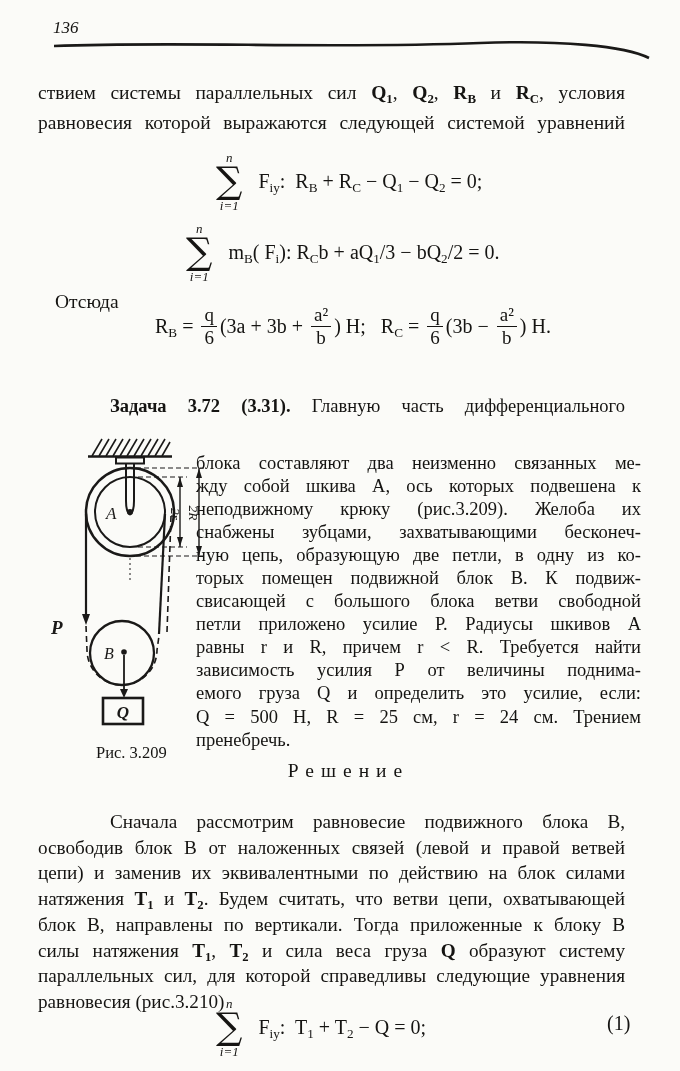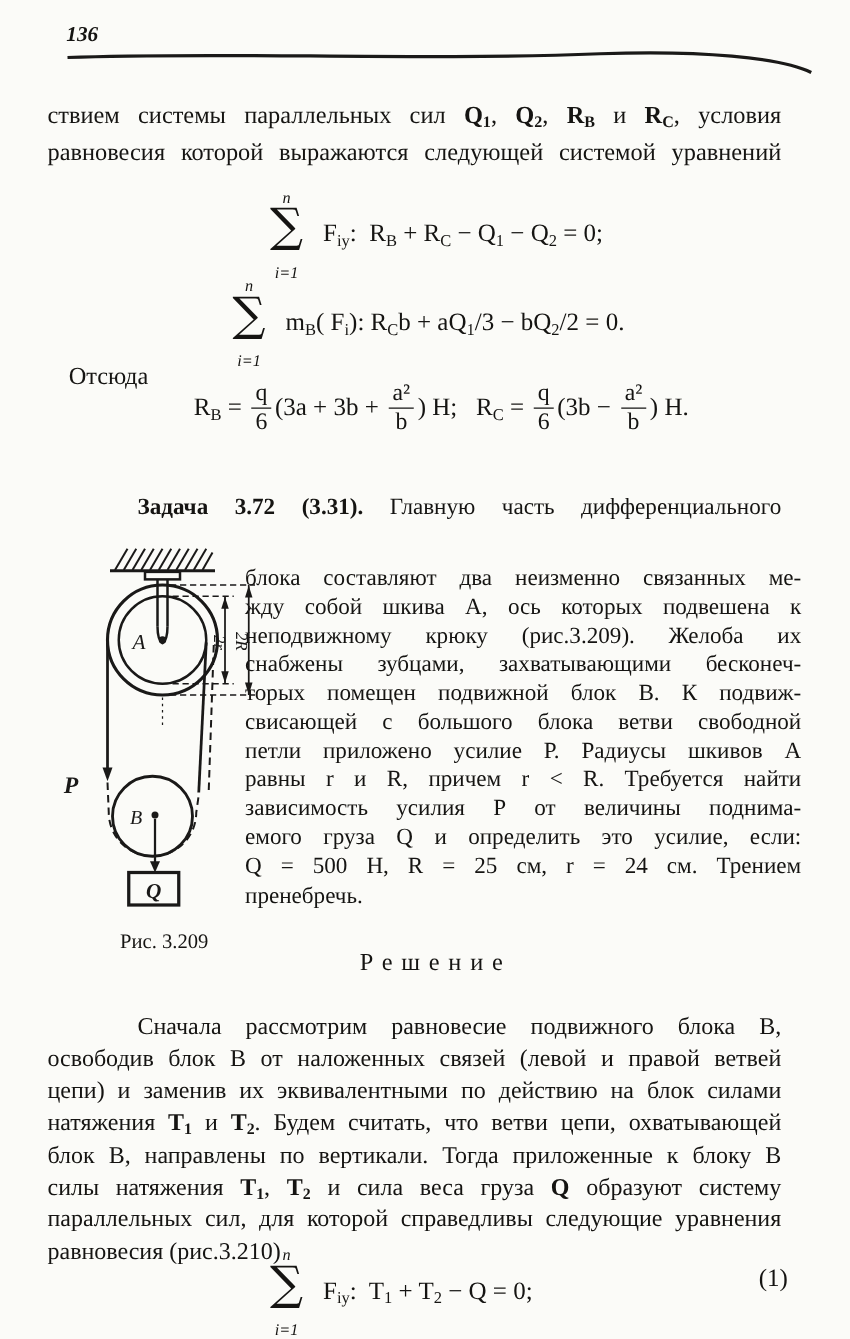--- a/index.html
+++ b/index.html
@@ -7,35 +7,35 @@
     width:680px;height:1071px;position:relative;overflow:hidden;
     background:#fbfbf8;color:#151412;
     font-family:"Liberation Serif","DejaVu Serif",serif;
   }
   .page{position:absolute;inset:0;}
   .abs{position:absolute;}
   .b{font-weight:bold;}
   sub{font-size:66%;line-height:0;vertical-align:-0.28em;letter-spacing:0;}
 
   
-  .pageno{left:53px;top:18px;font-size:17px;font-weight:bold;font-style:italic;}
+  .pageno{left:53px;top:18px;font-size:17px;font-weight:normal;font-style:italic;}
 
   
   .para{left:38px;width:587px;}
   .intro{top:78px;font-size:19.5px;line-height:30px;}
   .jline{text-align:justify;text-align-last:justify;}
   .line{text-align:left;}
   .indent1{padding-left:72px;}
 
   
   .eqrow{display:flex;align-items:center;font-size:20px;}
   .sum{display:inline-flex;flex-direction:column;align-items:center;line-height:1;}
   .sum .stop{font-size:13px;font-style:italic;line-height:1;margin-bottom:1px;}
   .sum .ssym{font-size:37px;line-height:0.85;font-family:"DejaVu Serif",serif;}
-  .sum .sbot{font-size:13px;line-height:1;margin-top:15px;font-style:italic;}
+  .sum .sbot{font-size:13px;line-height:1;margin-top:3px;font-style:italic;}
   .eqbody{margin-left:16px;white-space:pre;}
   .eqbody span{white-space:pre;}
   .frac{display:inline-flex;flex-direction:column;align-items:center;vertical-align:middle;margin:0 3px;line-height:1.05;font-size:19px;}
   .frac .num{padding:0 3px 1px 3px;border-bottom:1.6px solid #151412;}
   .frac .den{padding-top:1px;}
   .rbc{white-space:pre;font-size:20px;align-items:center;}
   .rbc .seg{white-space:pre;}
   .eqnum{font-size:20px;}
 
   .hence{font-size:19.5px;}
@@ -104,20 +104,21 @@
 
   <div class="abs para problem-line1">
     <div class="jline indent1"><span class="b">Задача 3.72 (3.31).</span><span> Главную часть дифференциального</span></div>
   </div>
 
   <div class="abs problem-col">
     <div class="jline"><span>блока составляют два неизменно связанных ме-</span></div>
     <div class="jline"><span>жду собой шкива А, ось которых подвешена к</span></div>
     <div class="jline"><span>неподвижному крюку (рис.3.209). Желоба их</span></div>
     <div class="jline"><span>снабжены зубцами, захватывающими бесконеч-</span></div>
+    <div class="jline"><span>ную цепь, образующую две петли, в одну из ко-</span></div>
     <div class="jline"><span>торых помещен подвижной блок В. К подвиж-</span></div>
     <div class="jline"><span>свисающей с большого блока ветви свободной</span></div>
     <div class="jline"><span>петли приложено усилие Р. Радиусы шкивов А</span></div>
     <div class="jline"><span>равны r и R, причем r &lt; R. Требуется найти</span></div>
     <div class="jline"><span>зависимость усилия Р от величины поднима-</span></div>
     <div class="jline"><span>емого груза Q и определить это усилие, если:</span></div>
     <div class="jline"><span>Q = 500 Н, R = 25 см, r = 24 см. Трением</span></div>
     <div class="line"><span>пренебречь.</span></div>
   </div>
 

